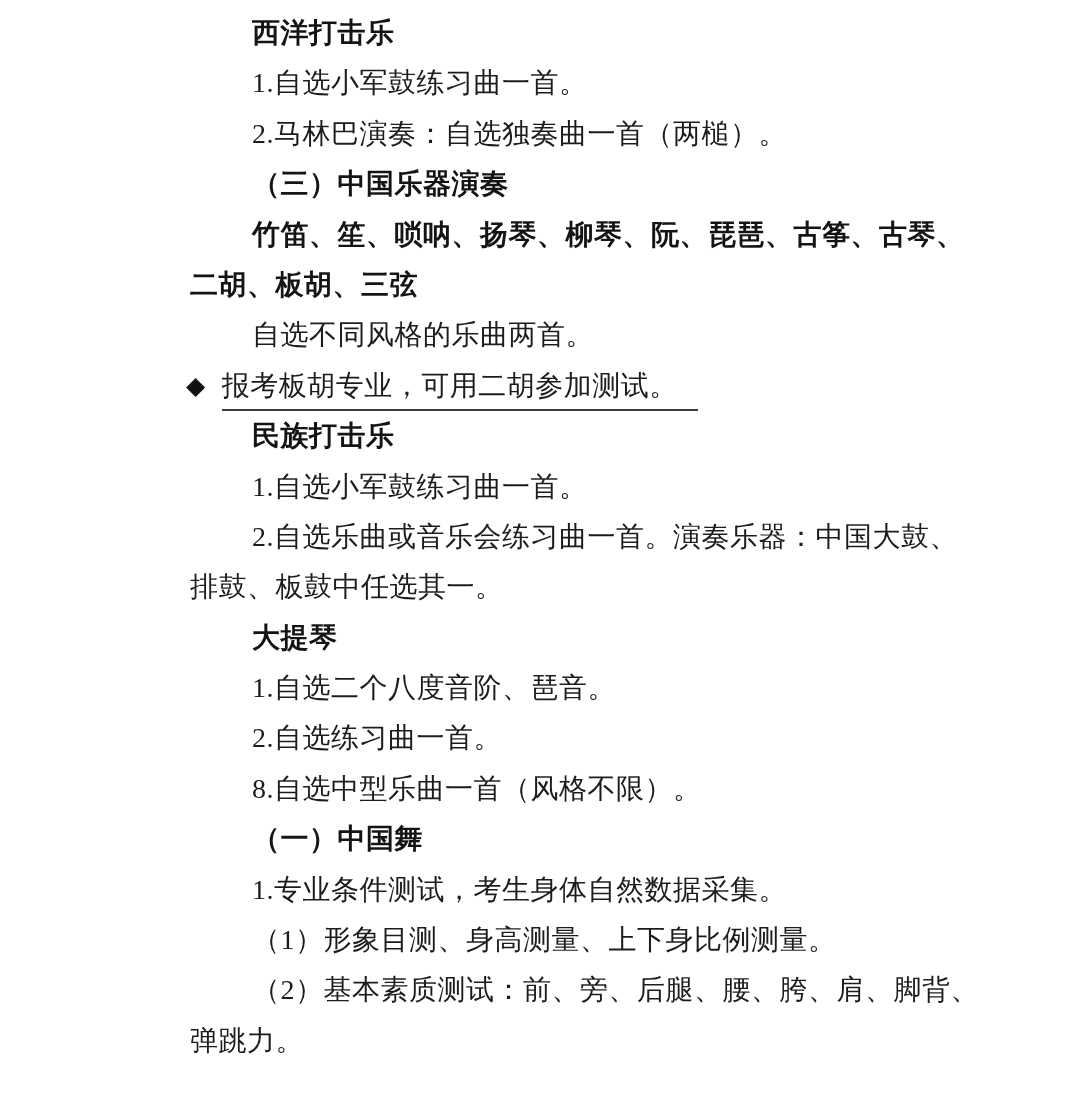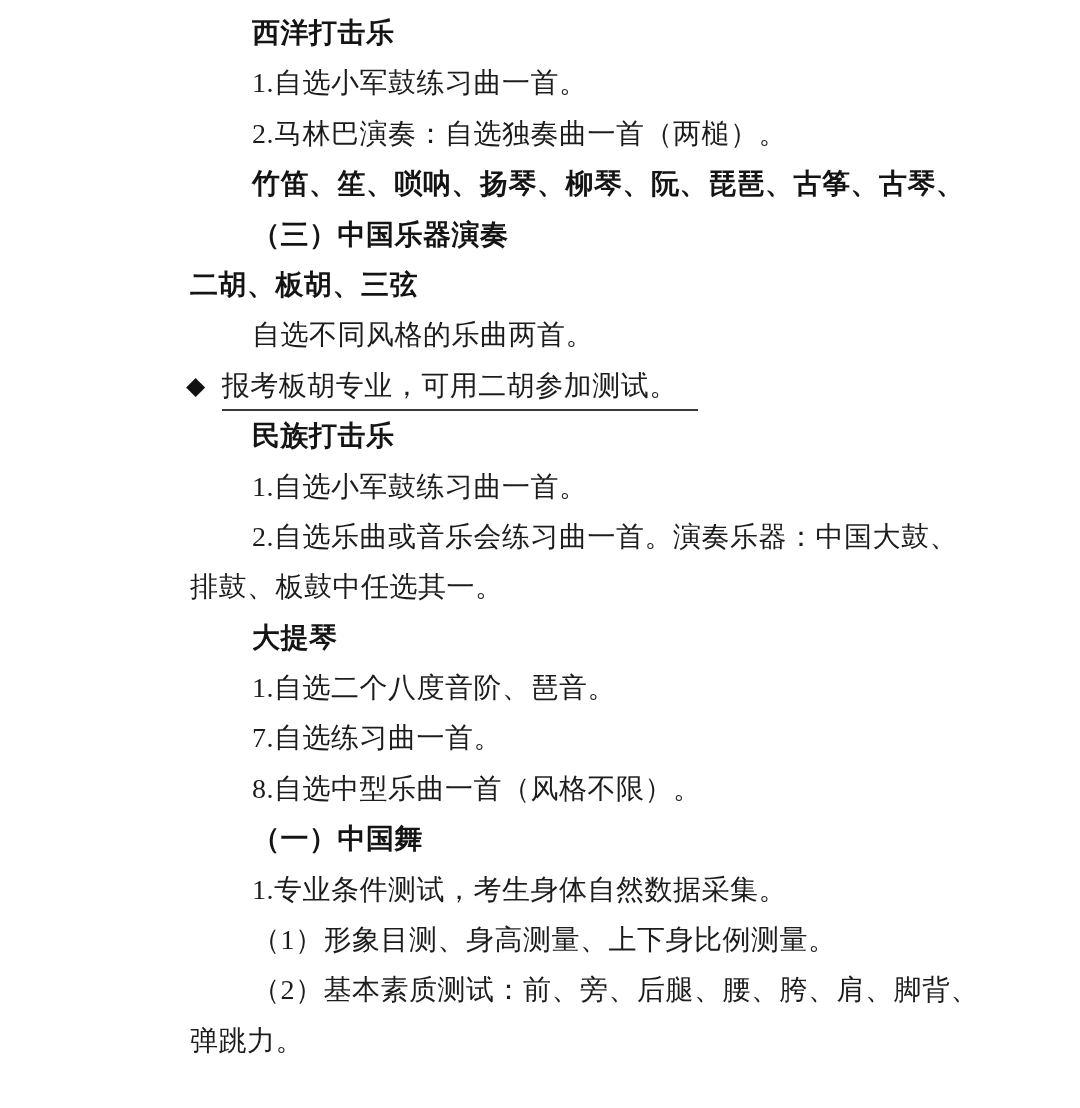--- a/index.html
+++ b/index.html
@@ -50,32 +50,32 @@
   }
 </style>
 </head>
 <body>
 
 <div class="page">
   <div class="doc-body">
       <div class="line bold indent"><span>西洋打击乐</span></div>
       <div class="line indent"><span>1.自选小军鼓练习曲一首。</span></div>
       <div class="line indent"><span>2.马林巴演奏：自选独奏曲一首（两槌）。</span></div>
+      <div class="line bold indent"><span>（三）中国乐器演奏</span></div>
       <div class="line bold indent"><span>竹笛、笙、唢呐、扬琴、柳琴、阮、琵琶、古筝、古琴、</span></div>
-      <div class="line bold indent"><span>（三）中国乐器演奏</span></div>
       <div class="line bold"><span>二胡、板胡、三弦</span></div>
       <div class="line indent"><span>自选不同风格的乐曲两首。</span></div>
       <div class="line"><span class="bullet">◆</span><span class="underline">报考板胡专业，可用二胡参加测试。</span></div>
       <div class="line bold indent"><span>民族打击乐</span></div>
       <div class="line indent"><span>1.自选小军鼓练习曲一首。</span></div>
       <div class="line indent"><span>2.自选乐曲或音乐会练习曲一首。演奏乐器：中国大鼓、</span></div>
       <div class="line"><span>排鼓、板鼓中任选其一。</span></div>
       <div class="line bold indent"><span>大提琴</span></div>
       <div class="line indent"><span>1.自选二个八度音阶、琶音。</span></div>
-      <div class="line indent"><span>7.自选练习曲一首。</span></div>
+      <div class="line indent"><span>2.自选练习曲一首。</span></div>
       <div class="line indent"><span>8.自选中型乐曲一首（风格不限）。</span></div>
       <div class="line bold indent"><span>（一）中国舞</span></div>
       <div class="line indent"><span>1.专业条件测试，考生身体自然数据采集。</span></div>
       <div class="line indent"><span>（1）形象目测、身高测量、上下身比例测量。</span></div>
       <div class="line indent"><span>（2）基本素质测试：前、旁、后腿、腰、胯、肩、脚背、</span></div>
       <div class="line"><span>弹跳力。</span></div>
     </div>
 </div>
 
 </body></html>

